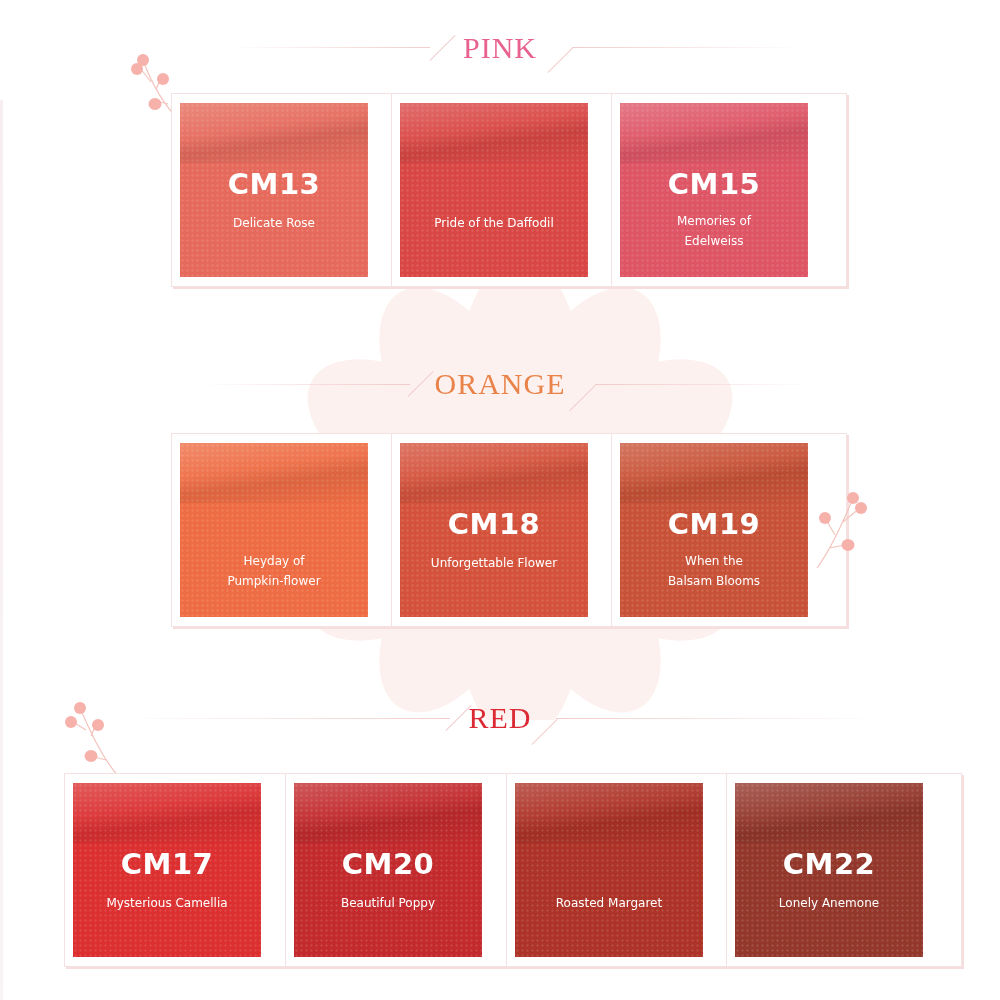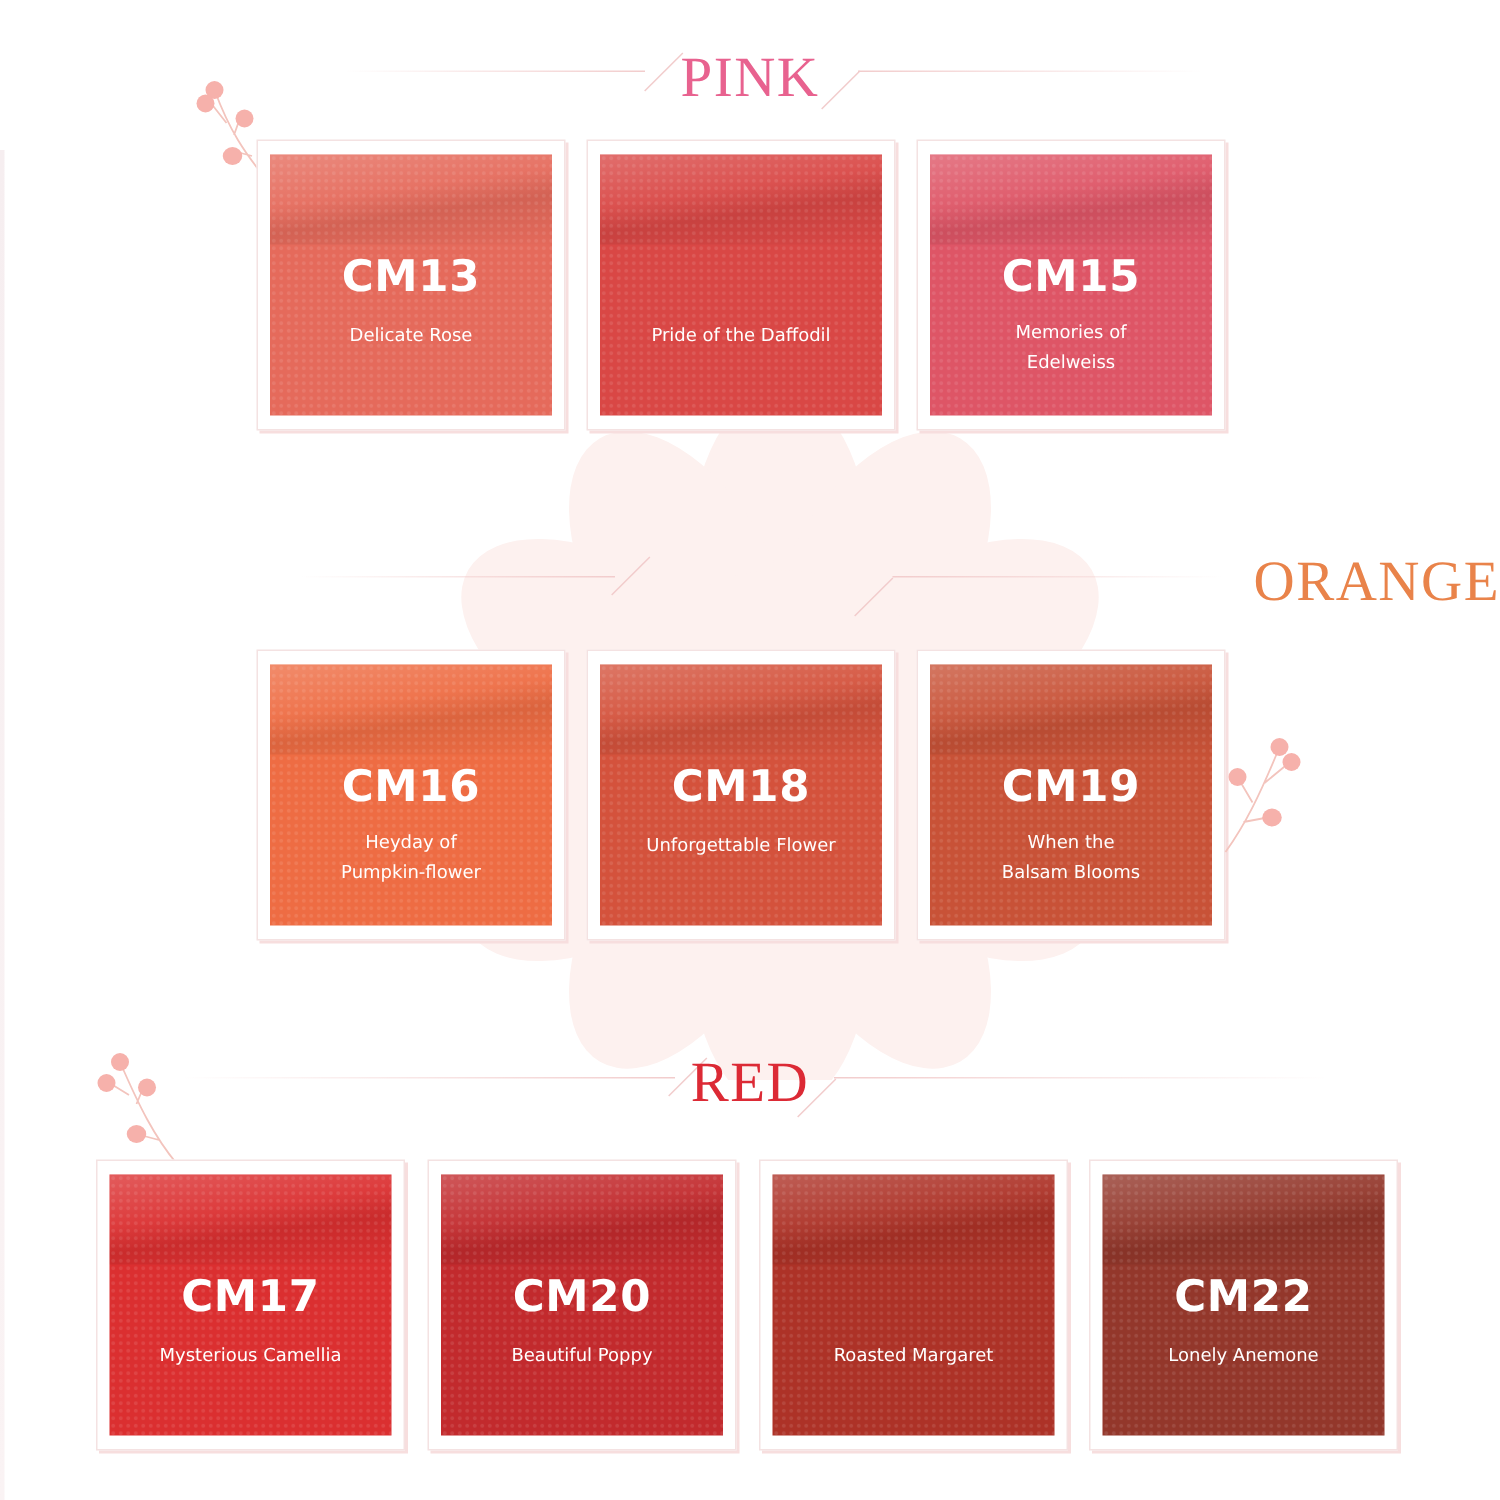--- a/index.html
+++ b/index.html
@@ -11,30 +11,31 @@
     .left-edge {
       position: absolute; left: 0; top: 100px; width: 3px; height: 900px;
       background: linear-gradient(to bottom, #f6eef0, #faf3f4);
     }
     
     .bg-flower { position: absolute; left: 300px; top: 280px; width: 440px; height: 440px; }
 
     .section-title {
       position: absolute; left: 0; width: 1000px; text-align: center;
       font-family: "Liberation Serif", "DejaVu Serif", serif;
-      font-size: 38px; letter-spacing: 1px; line-height: 1;
+      font-size: 30px; letter-spacing: 1px; line-height: 1;
     }
     .rule { position: absolute; height: 1px; }
     .slash { position: absolute; width: 1px; height: 36px; transform-origin: center; }
 
     .card {
       position: absolute; width: 204px; height: 192px;
       background: #ffffff;
       border: 1px solid #f4e2e2;
       box-shadow: 2px 2px 0 #f7dede;
+      padding-left: 30px;
     }
     .swatch {
       position: absolute; left: 8px; top: 9px; width: 188px; height: 174px;
       overflow: hidden;
     }
     .swatch .sheen {
       position: absolute; left: -10px; top: 0; width: 220px; height: 60px;
       background: linear-gradient(172deg, rgba(255,255,255,0.22) 0%, rgba(255,255,255,0.06) 40%, rgba(0,0,0,0.08) 60%, rgba(0,0,0,0) 100%);
     }
     .swatch .texture {
@@ -113,29 +114,28 @@
         <div class="texture"></div>
       <div class="code">CM15</div>
       <div class="name"><span>Memories of</span><br><span>Edelweiss</span></div>
     </div>
   </div>
 </div>
 
 <div>
   <div class="rule" style="left:200px; top:384px; width:210px; background:linear-gradient(to right, rgba(242,204,204,0), #f2cccc);"></div>
   <div class="slash" style="left:420px; top:366px; background:#f2cccc; transform:rotate(45deg);"></div>
-  <div class="section-title" style="top:369px; color:#e9834a;text-align:right;">ORANGE</div>
+  <div class="section-title" style="top:369px; color:#e9834a;">ORANGE</div>
   <div class="slash" style="left:582px; top:380px; background:#f2cccc; transform:rotate(45deg);"></div>
   <div class="rule" style="left:595px; top:384px; width:220px; background:linear-gradient(to right, #f2cccc, rgba(242,204,204,0));"></div>
 
   <div class="card" style="left:171px; top:433px;">
     <div class="swatch" style="background:#ee6c43;">
       <div class="sheen"></div>
         <div class="texture"></div>
-      <div class="code">CM16</div>
       <div class="name"><span>Heyday of</span><br><span>Pumpkin-flower</span></div>
     </div>
   </div>
   <div class="card" style="left:391px; top:433px;">
     <div class="swatch" style="background:#d4523c;">
       <div class="sheen"></div>
         <div class="texture"></div>
       <div class="code">CM18</div>
       <div class="name" style="top: 110px;"><span>Unforgettable Flower</span><br><span></span></div>
     </div>

